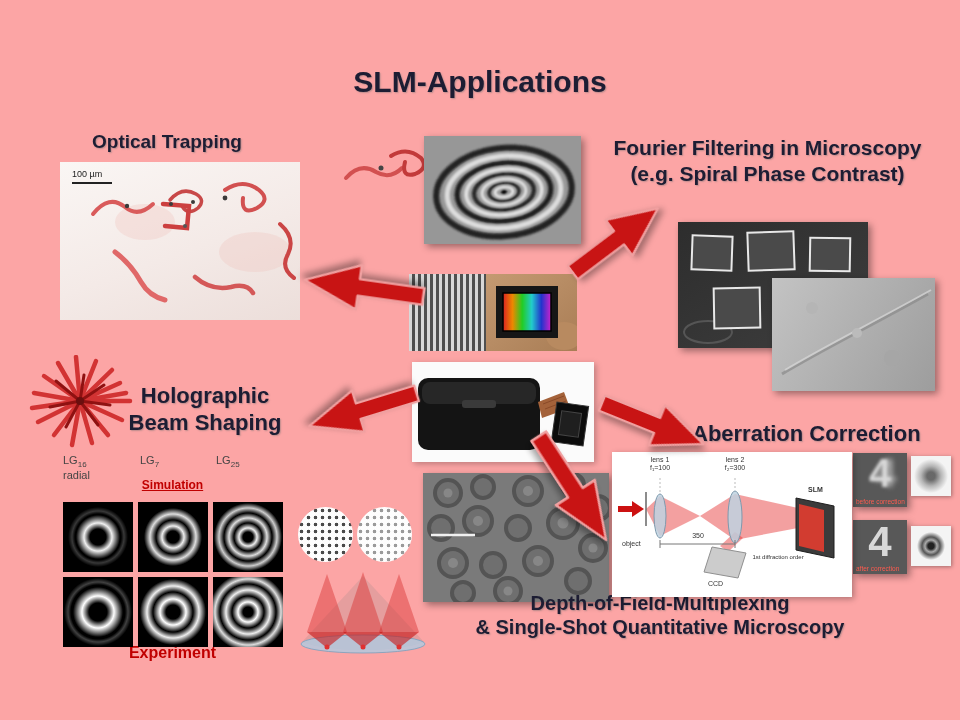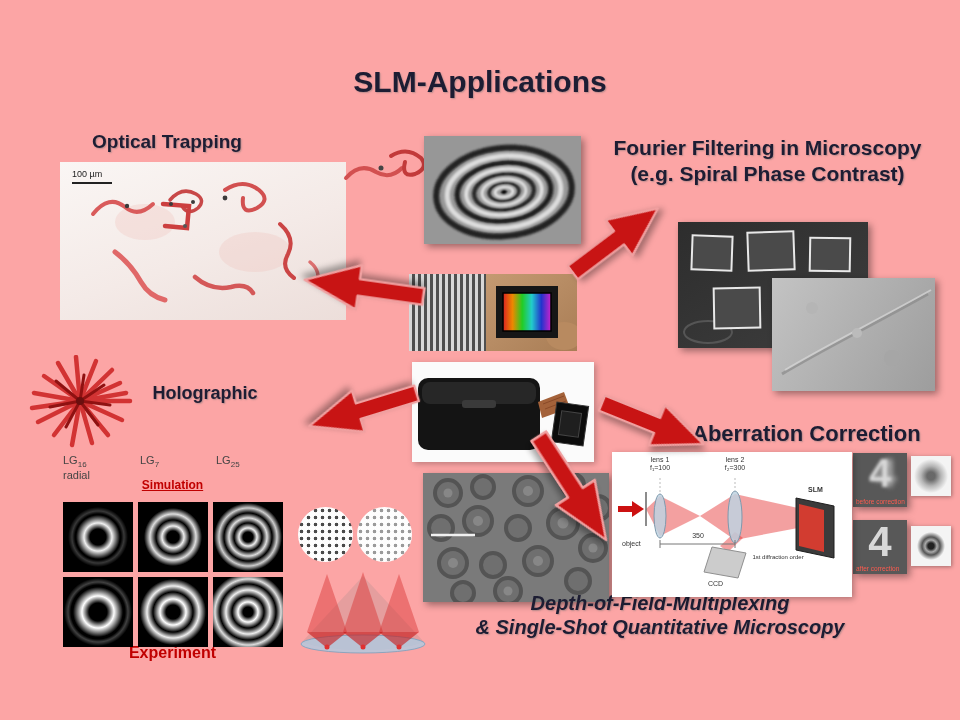--- a/index.html
+++ b/index.html
@@ -56,21 +56,21 @@
 </style>
 </head>
 <body>
 
 <div class="slide">
 
   <div class="abs heading ctr" style="left:0;right:0;top:64px;font-size:30px;">SLM-Applications</div>
 
   <div class="abs heading" style="left:92px;top:130px;font-size:19px;">Optical Trapping</div>
 
-  <div class="photo trap-bg" style="left:60px;top:162px;width:286px;height:158px;padding-left:15px;">
+  <div class="photo trap-bg" style="left:60px;top:162px;width:240px;height:158px;padding-left:15px;">
     <svg width="275" height="158" viewBox="0 0 275 158">
       <ellipse cx="70" cy="60" rx="30" ry="18" fill="#f2c6c0" opacity="0.35"></ellipse>
       <ellipse cx="180" cy="90" rx="36" ry="20" fill="#efc0ba" opacity="0.3"></ellipse>
       <g fill="none" stroke-linecap="round">
         <path d="M18,52 q16,-20 32,-7 q13,11 28,-3" stroke="#d95b5b" stroke-width="4"></path>
         <path d="M95,38 q12,-14 26,-6 q10,6 2,14 q-10,8 -16,-2" stroke="#c84848" stroke-width="3.5"></path>
         <path d="M150,28 q18,-12 34,0 q12,10 -2,18 q-16,8 -14,-10" stroke="#d25050" stroke-width="4"></path>
         <path d="M88,42 l26,2 l-2,22 l-22,-2" stroke="#cc3f3f" stroke-width="4.5"></path>
         <path d="M40,90 q16,12 26,30 q8,14 24,18" stroke="#e06868" stroke-width="5"></path>
         <path d="M120,115 q16,14 36,10 q16,-4 22,6" stroke="#d45858" stroke-width="4.5"></path>
@@ -216,22 +216,23 @@
         <line x1="54" y1="46" x2="72" y2="70"></line>
       <line x1="54" y1="46" x2="40" y2="72"></line>
         <line x1="54" y1="46" x2="24" y2="52"></line>
       <line x1="54" y1="46" x2="30" y2="26"></line>
         <line x1="54" y1="46" x2="58" y2="20"></line>
       <line x1="54" y1="46" x2="78" y2="30"></line>
     </g>
     <circle cx="54" cy="46" r="4" fill="#6b0f0f"></circle>
   </svg>
 
-  <div class="abs heading ctr" style="left:115px;top:383px;width:180px;font-size:18px;">
+  <div class="abs heading ctr" style="left:115px;top:383px;width:180px;font-size:22px;">
     <div>Holographic</div>
+    <div>Beam Shaping</div>
   </div>
 
   <div class="abs heading" style="left:692px;top:421px;font-size:22px;">Aberration Correction</div>
 
   <div class="lg-label" style="left:63px;top:454px;">
     <span>LG</span><sub>16</sub>
     <div>radial</div>
   </div>
   <div class="lg-label" style="left:140px;top:454px;">
     <span>LG</span><sub>7</sub>
@@ -354,21 +355,21 @@
     <div class="corr-lbl">before correction</div>
   </div>
   <div class="psf psf-before" style="left:911px;top:456px;width:40px;height:40px;"></div>
 
   <div class="num4 shadow" style="left:853px;top:520px;width:54px;height:54px;font-size:42px;">
     <div class="glyph">4</div>
     <div class="corr-lbl">after correction</div>
   </div>
   <div class="psf psf-after" style="left:911px;top:526px;width:40px;height:40px;"></div>
 
-  <div class="abs heading ctr" style="left:450px;top:591px;width:420px;font-size:20px;font-style:italic;">
+  <div class="abs heading ctr" style="left:450px;top:591px;width:420px;font-size:20px;">
     <div>Depth-of-Field-Multiplexing</div>
     <div>&amp; Single-Shot Quantitative Microscopy</div>
   </div>
 
   <div class="arrow" style="left:300px;top:260px;width:126px;height:56px;transform:rotate(188deg);z-index:5;">
     <svg viewBox="0 0 120 60" preserveAspectRatio="none">
       <polygon points="2,21 64,21 64,6 116,30 64,54 64,39 2,39" fill="#c81414" stroke="#f0a0a0" stroke-width="2.5" stroke-linejoin="round"></polygon>
     </svg>
   </div>
   <div class="arrow" style="left:560px;top:212px;width:112px;height:56px;transform:rotate(-37deg);z-index:5;">

